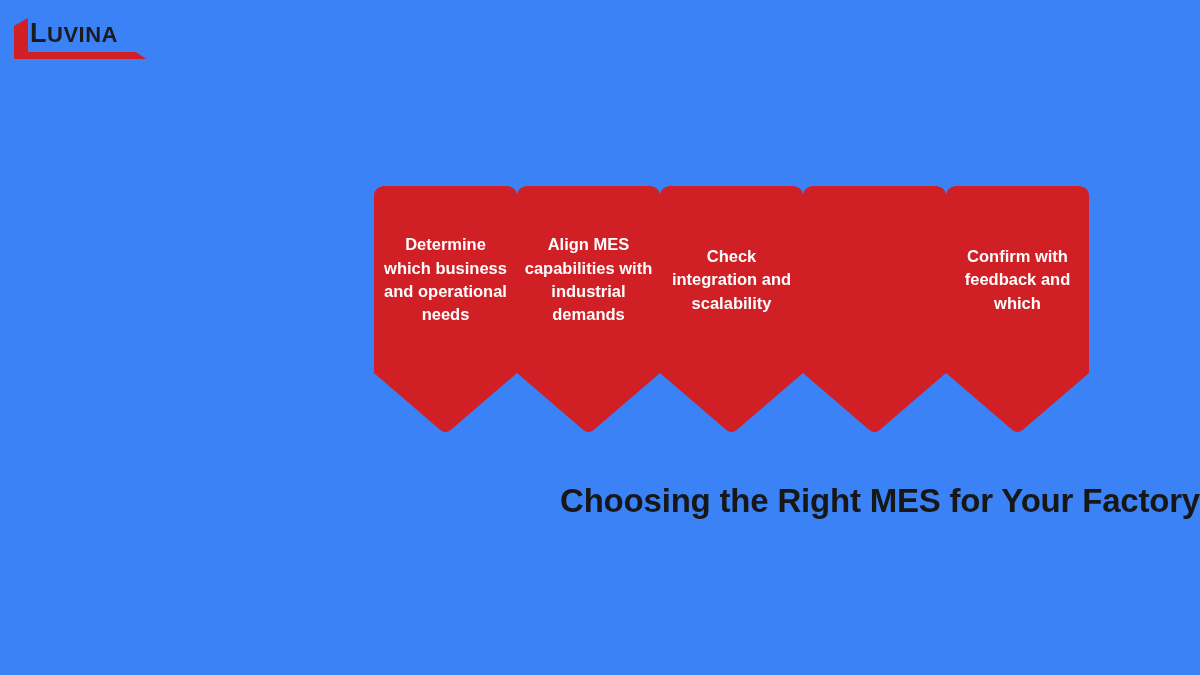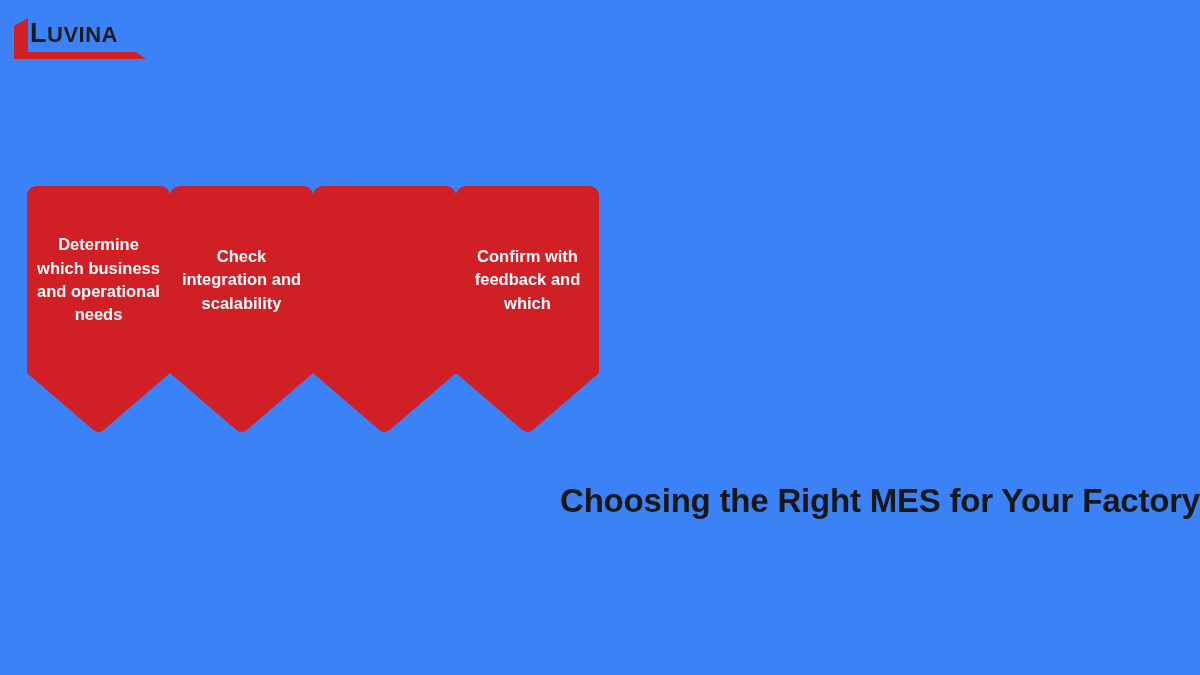--- a/index.html
+++ b/index.html
@@ -44,21 +44,21 @@
   }
 
   
   #banner-row {
     position: absolute;
     left: 27px;
     top: 186px;
     width: 1062px;
     height: 248px;
     display: flex;
-    justify-content: flex-start;
+    justify-content: flex-end;
     align-items: flex-start;
   }
   .banner {
     position: relative;
     width: 143px;
     height: 246px;
     flex: 0 0 143px;
   }
   .banner-shape {
     position: absolute;
@@ -135,20 +135,24 @@
     </div>
   </div>
 
   <div id="banner-row">
 
     <div class="banner">
       <div class="banner-shape"></div>
       <div class="banner-label">Determine which business and operational needs</div>
     </div>
 
+    <div class="banner">
+      <div class="banner-shape"></div>
+      <div class="banner-label">Align MES capabilities with industrial demands</div>
+    </div>
 
     <div class="banner">
       <div class="banner-shape"></div>
       <div class="banner-label">Check integration and scalability</div>
     </div>
 
 
 
     <div class="banner">
       <div class="banner-shape"></div>

